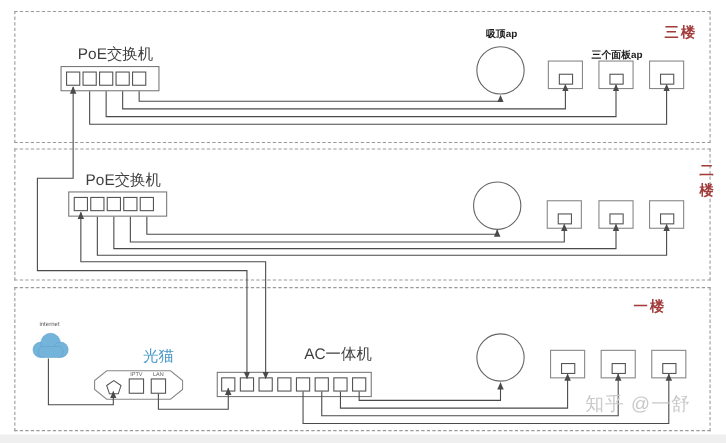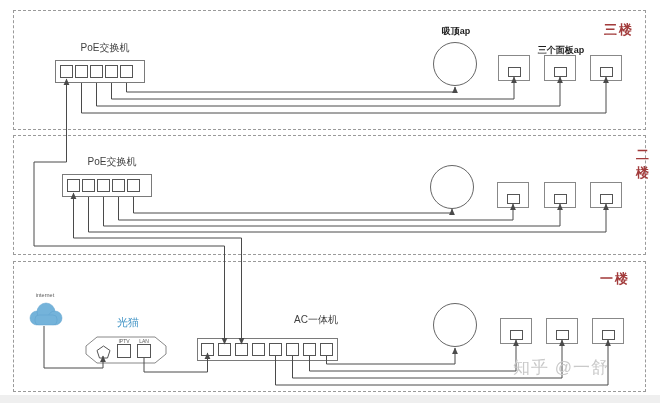--- a/index.html
+++ b/index.html
@@ -10,30 +10,30 @@
   .abs{position:absolute;}
   
   .floor{position:absolute;border:1px dashed #9a9a9a;background:transparent;}
   #floor3{left:13px;top:10px;width:631px;height:118px;}
   #floor2{left:13px;top:135px;width:631px;height:118px;}
   #floor1{left:13px;top:261px;width:631px;height:129px;}
   
   .floor-label{position:absolute;font-size:13px;font-weight:bold;color:#a23b3b;letter-spacing:2px;}
   #lbl-f3{left:604px;top:21px;}
   #lbl-f2{left:636px;top:146px;}
-  #lbl-f1{left:600px;top:270px;}
+  #lbl-f1{left:576px;top:270px;}
   
-  .dev-label{position:absolute;font-size:10px;color:#3f3f3f;text-align:center;}
+  .dev-label{position:absolute;font-size:14px;color:#3f3f3f;text-align:center;}
   .dev-label.bold{font-weight:bold;color:#1d1d1d;font-size:9px;}
   #lbl-sw3{left:60px;top:41px;width:90px;}
   #lbl-sw2{left:67px;top:155px;width:90px;}
   #lbl-ceiling3{left:433px;top:25px;width:46px;}
   #lbl-panels3{left:498px;top:44px;width:126px;}
   #lbl-ac{left:197px;top:313px;width:141px;text-align:right;}
-  #lbl-modem{left:108px;top:315px;width:40px;color:#4596c7;font-size:11px;font-family:Liberation Mono, monospace;}
+  #lbl-modem{left:124px;top:315px;width:40px;color:#4596c7;font-size:14px;font-family:Liberation Mono, monospace;}
   #lbl-internet{left:30px;top:292px;width:30px;font-size:5.5px;color:#5a5a5a;}
   .tiny-port-label{position:absolute;font-size:5px;color:#5a5a5a;text-align:center;width:20px;}
   #lbl-iptv{left:114px;top:338px;}
   #lbl-lan{left:134px;top:338px;}
   
   .switchbox{position:absolute;border:1px solid #7a7a7a;background:#fff;
     display:flex;align-items:flex-start;box-sizing:border-box;}
   #sw3{left:55px;top:60px;width:90px;height:23px;padding:4px 0 0 4px;gap:2px;}
   #sw2{left:62px;top:174px;width:90px;height:23px;padding:4px 0 0 4px;gap:2px;}
   #ac{left:197px;top:338px;width:141px;height:23px;padding:4px 0 0 3px;gap:4px;}
@@ -59,21 +59,21 @@
   #modem-iptv{left:117px;top:344px;}
   #modem-lan{left:137px;top:344px;}
   #cloud{left:26px;top:300px;}
   .modem-port{position:absolute;width:14px;height:14px;border:1px solid #555;
     background:#fff;box-sizing:border-box;}
   
   #wires{position:absolute;left:0;top:0;z-index:30;pointer-events:none;}
   .floor{z-index:1;} .switchbox,.circle-ap,.panel-ap,.modem-port{z-index:10;}
   .dev-label,.floor-label,.tiny-port-label{z-index:20;}
   
-  #watermark{position:absolute;left:513px;top:356px;font-size:17px;
+  #watermark{position:absolute;left:532px;top:356px;font-size:17px;
     color:#c9c9c9;letter-spacing:1px;z-index:40;}
   
   #bottom-strip{position:absolute;left:0;top:395px;width:660px;height:8px;
     background:#efefef;z-index:0;}
 </style>
 </head>
 <body>
 
 <div id="bottom-strip"></div>
 

